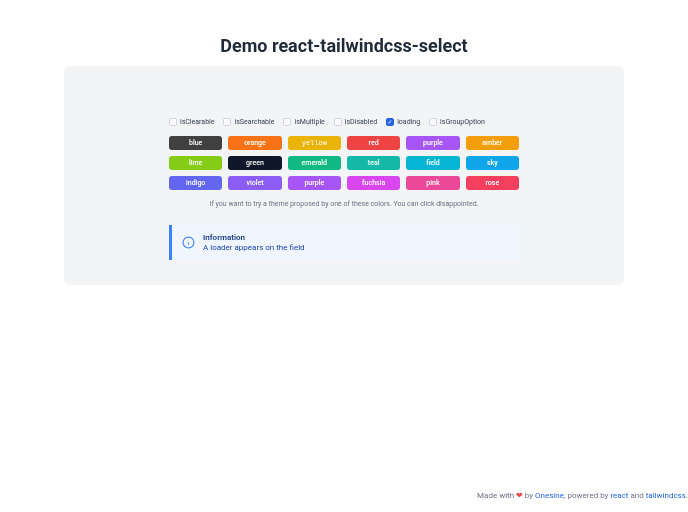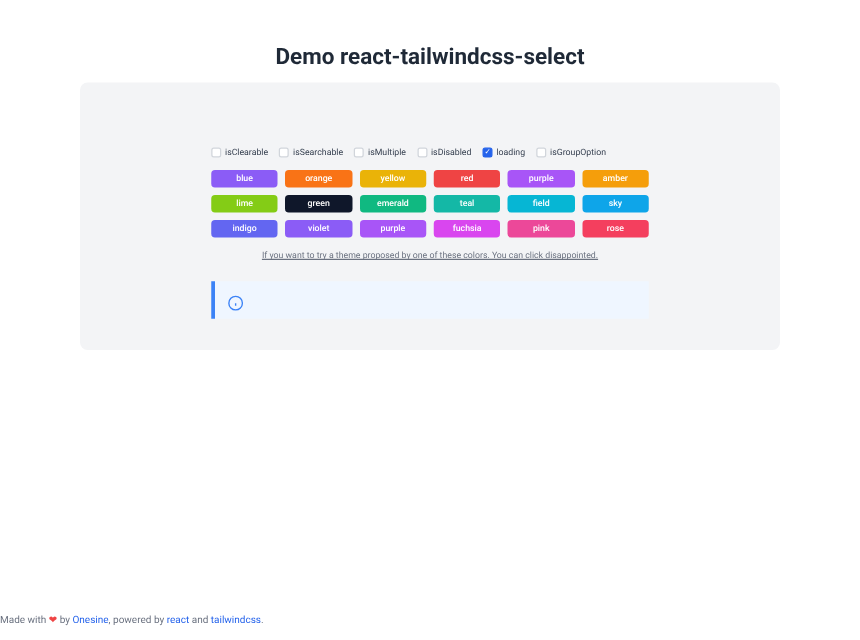--- a/index.html
+++ b/index.html
@@ -133,21 +133,20 @@
       display: flex;
       align-items: center;
       justify-content: center;
       cursor: pointer;
     }
     .note {
       text-align: center;
       font-size: 7px;
       color: #6b7280;
       margin-top: 10px;
-      text-decoration: underline;
     }
     .info-box {
       margin-top: 17px;
       background: #eff6ff;
       border-left: 3px solid #3b82f6;
       padding: 8px 10px;
       display: flex;
       gap: 8px;
       align-items: flex-start;
     }
@@ -162,21 +161,21 @@
       font-size: 8px;
       font-weight: 600;
       color: #1e3a8a;
     }
     .info-desc {
       font-size: 8px;
       color: #1e40af;
       margin-top: 1px;
     }
     .footer {
-      text-align: left;
+      text-align: right;
       font-size: 8px;
       color: #6b7280;
       padding-bottom: 12px;
     }
     .footer .link { color: #2563eb; text-decoration: none; }
     .heart { color: #ef4444; }
   </style>
 </head>
 <body>
 
@@ -209,23 +208,23 @@
           <span class="cb checked">✓</span>
           <span>loading</span>
         </label>
         <label class="opt">
           <span class="cb"></span>
           <span>isGroupOption</span>
         </label>
       </div>
 
     <div class="color-grid" id="color-grid">
-        <div class="color-chip" style="background: #8b5cf6; text-align: center;">blue</div>
+        <div class="color-chip" style="background: #404040; text-align: center;">blue</div>
         <div class="color-chip" style="background: rgb(249, 115, 22);">orange</div>
-        <div class="color-chip" style="background: rgb(234, 179, 8);">yellow</div>
+        <div class="color-chip" style="background: rgb(234, 179, 8); font-family: Liberation Mono, monospace;">yellow</div>
         <div class="color-chip" style="background: rgb(239, 68, 68);">red</div>
         <div class="color-chip" style="background: rgb(168, 85, 247);">purple</div>
         <div class="color-chip" style="background: rgb(245, 158, 11);">amber</div>
         <div class="color-chip" style="background: rgb(132, 204, 22);">lime</div>
         <div class="color-chip" style="background: #0f172a;">green</div>
         <div class="color-chip" style="background: rgb(16, 185, 129);">emerald</div>
         <div class="color-chip" style="background: rgb(20, 184, 166);">teal</div>
         <div class="color-chip" style="background: rgb(6, 182, 212);">field</div>
         <div class="color-chip" style="background: rgb(14, 165, 233);">sky</div>
         <div class="color-chip" style="background: rgb(99, 102, 241);">indigo</div>
@@ -239,19 +238,23 @@
     <div class="note">If you want to try a theme proposed by one of these colors. You can click disappointed.</div>
 
     <div class="info-box">
       <span class="info-icon">
         <svg viewBox="0 0 24 24" width="13" height="13" fill="none" stroke="currentColor" stroke-width="2">
             <circle cx="12" cy="12" r="10"></circle>
             <line x1="12" y1="16" x2="12" y2="12"></line>
             <line x1="12" y1="8" x2="12.01" y2="8"></line>
           </svg>
       </span>
+      <div>
+        <div class="info-title">Information</div>
+        <div class="info-desc">A loader appears on the field</div>
+      </div>
     </div>
   </div>
 </div>
 
 <div class="footer">
   <span>Made with </span><span class="heart">❤</span><span> by </span><a class="link">Onesine</a><span>, powered by </span><a class="link">react</a><span> and </span><a class="link">tailwindcss</a><span>.</span>
 </div>
 
 </body></html>

